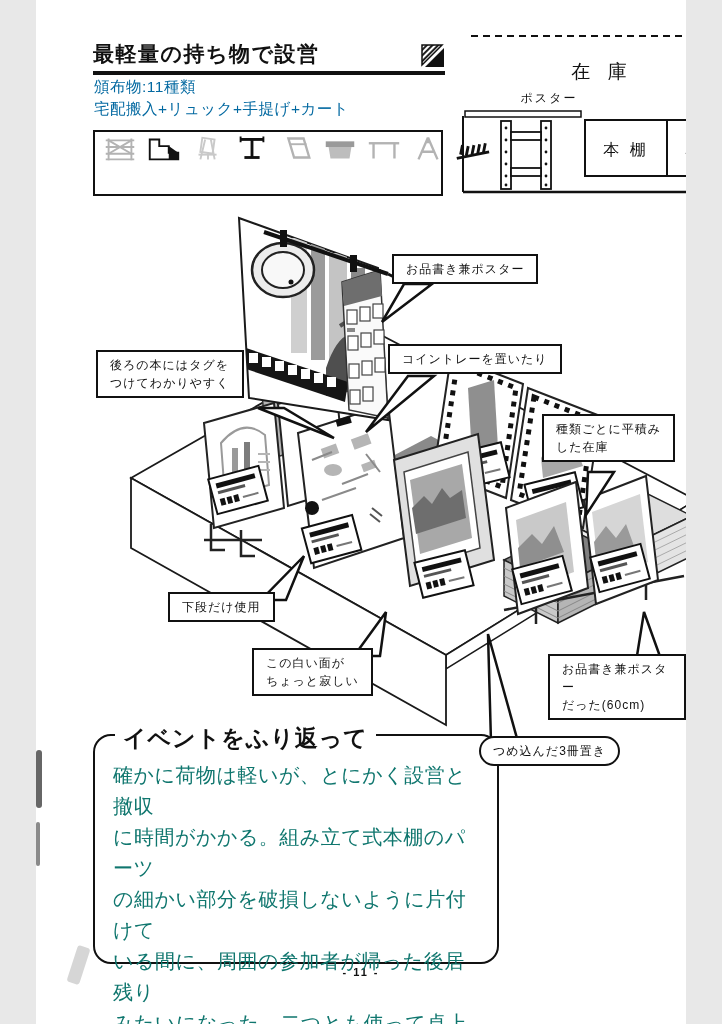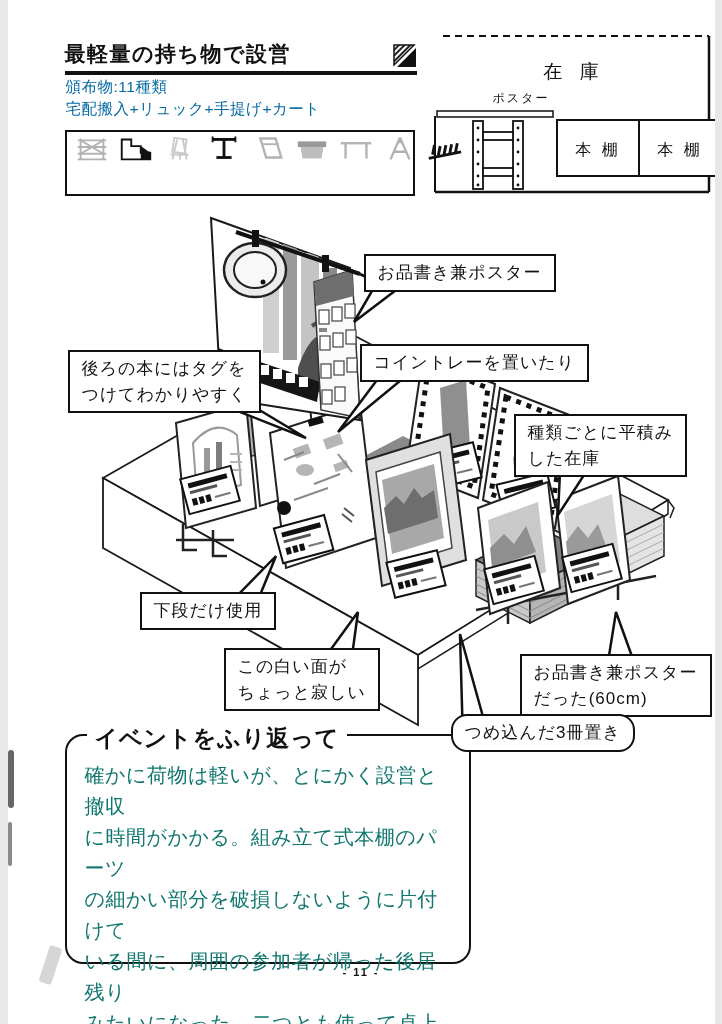--- a/index.html
+++ b/index.html
@@ -1,17 +1,17 @@
 <!DOCTYPE html>
 <html><head>
 <meta charset="utf-8">
 <style>
   html,body{margin:0;padding:0;background:#e8e8e8;}
   .page{
-    position:relative;width:707px;height:1024px;background:#fff;
+    position:relative;width:650px;height:1024px;background:#fff;
     font-family:"Liberation Sans","DejaVu Sans",sans-serif;color:#111;
     overflow:hidden;margin:0 auto;
   }
   
   .title-row{
     position:absolute;left:57px;top:40px;width:352px;
     display:flex;align-items:flex-end;border-bottom:4px solid #111;padding-bottom:3px;
   }
   .title-row h1{margin:0;font-size:21px;font-weight:bold;letter-spacing:1.5px;}
   .title-badge{margin-left:auto;width:24px;height:24px;}
@@ -28,21 +28,21 @@
   .icon-row{display:flex;align-items:flex-end;gap:6px;padding:1px 6px 0 6px;}
   .icon-row svg{flex:0 0 auto;}
   
   .stock{position:absolute;left:421px;top:28px;width:292px;height:174px;}
   .stock text{font-family:"Liberation Sans","DejaVu Sans",sans-serif;fill:#111;}
   
   .scene{position:absolute;left:0;top:208px;z-index:2;pointer-events:none;}
   
   .callout{
     position:absolute;z-index:6;background:#fff;border:2.5px solid #111;
-    padding:4px 12px;font-size:17px;line-height:1.5;letter-spacing:1px;
+    padding:4px 12px;font-size:12px;line-height:1.5;letter-spacing:1px;
     white-space:pre-line;color:#111;
   }
   
   .review{
     position:absolute;left:57px;top:734px;width:402px;height:226px;
     border:2.5px solid #111;border-radius:18px;background:#fff;z-index:4;
   }
   .review .rtitle{
     position:absolute;left:20px;top:-13px;background:#fff;padding:0 8px;
     font-size:23px;font-weight:bold;letter-spacing:1px;
@@ -348,21 +348,21 @@
   <div class="callout" style="left:352px;top:344px;">コイントレーを置いたり</div>
   <div class="callout" style="left:60px;top:350px;">後ろの本にはタグを
 つけてわかりやすく</div>
   <div class="callout" style="left:506px;top:414px;">種類ごとに平積み
 した在庫</div>
   <div class="callout" style="left:132px;top:592px;">下段だけ使用</div>
   <div class="callout" style="left:216px;top:648px;">この白い面が
 ちょっと寂しい</div>
   <div class="callout" style="left:512px;top:654px;">お品書き兼ポスター
 だった(60cm)</div>
-  <div class="callout" style="left:443px;top:714px;border-radius:16px;">つめ込んだ3冊置き</div>
+  <div class="callout" style="left:443px;top:736px;border-radius:16px;">つめ込んだ3冊置き</div>
 
   <div class="review">
     <div class="rtitle">イベントをふり返って</div>
     <div class="rbody">確かに荷物は軽いが、とにかく設営と撤収
 に時間がかかる。組み立て式本棚のパーツ
 の細かい部分を破損しないように片付けて
 いる間に、周囲の参加者が帰った後居残り
 みたいになった。二つとも使って卓上ポス
 ターも置くと、通路側から壁になるなと思
 い、片方下段だけ使ったのは悪くなかった。

